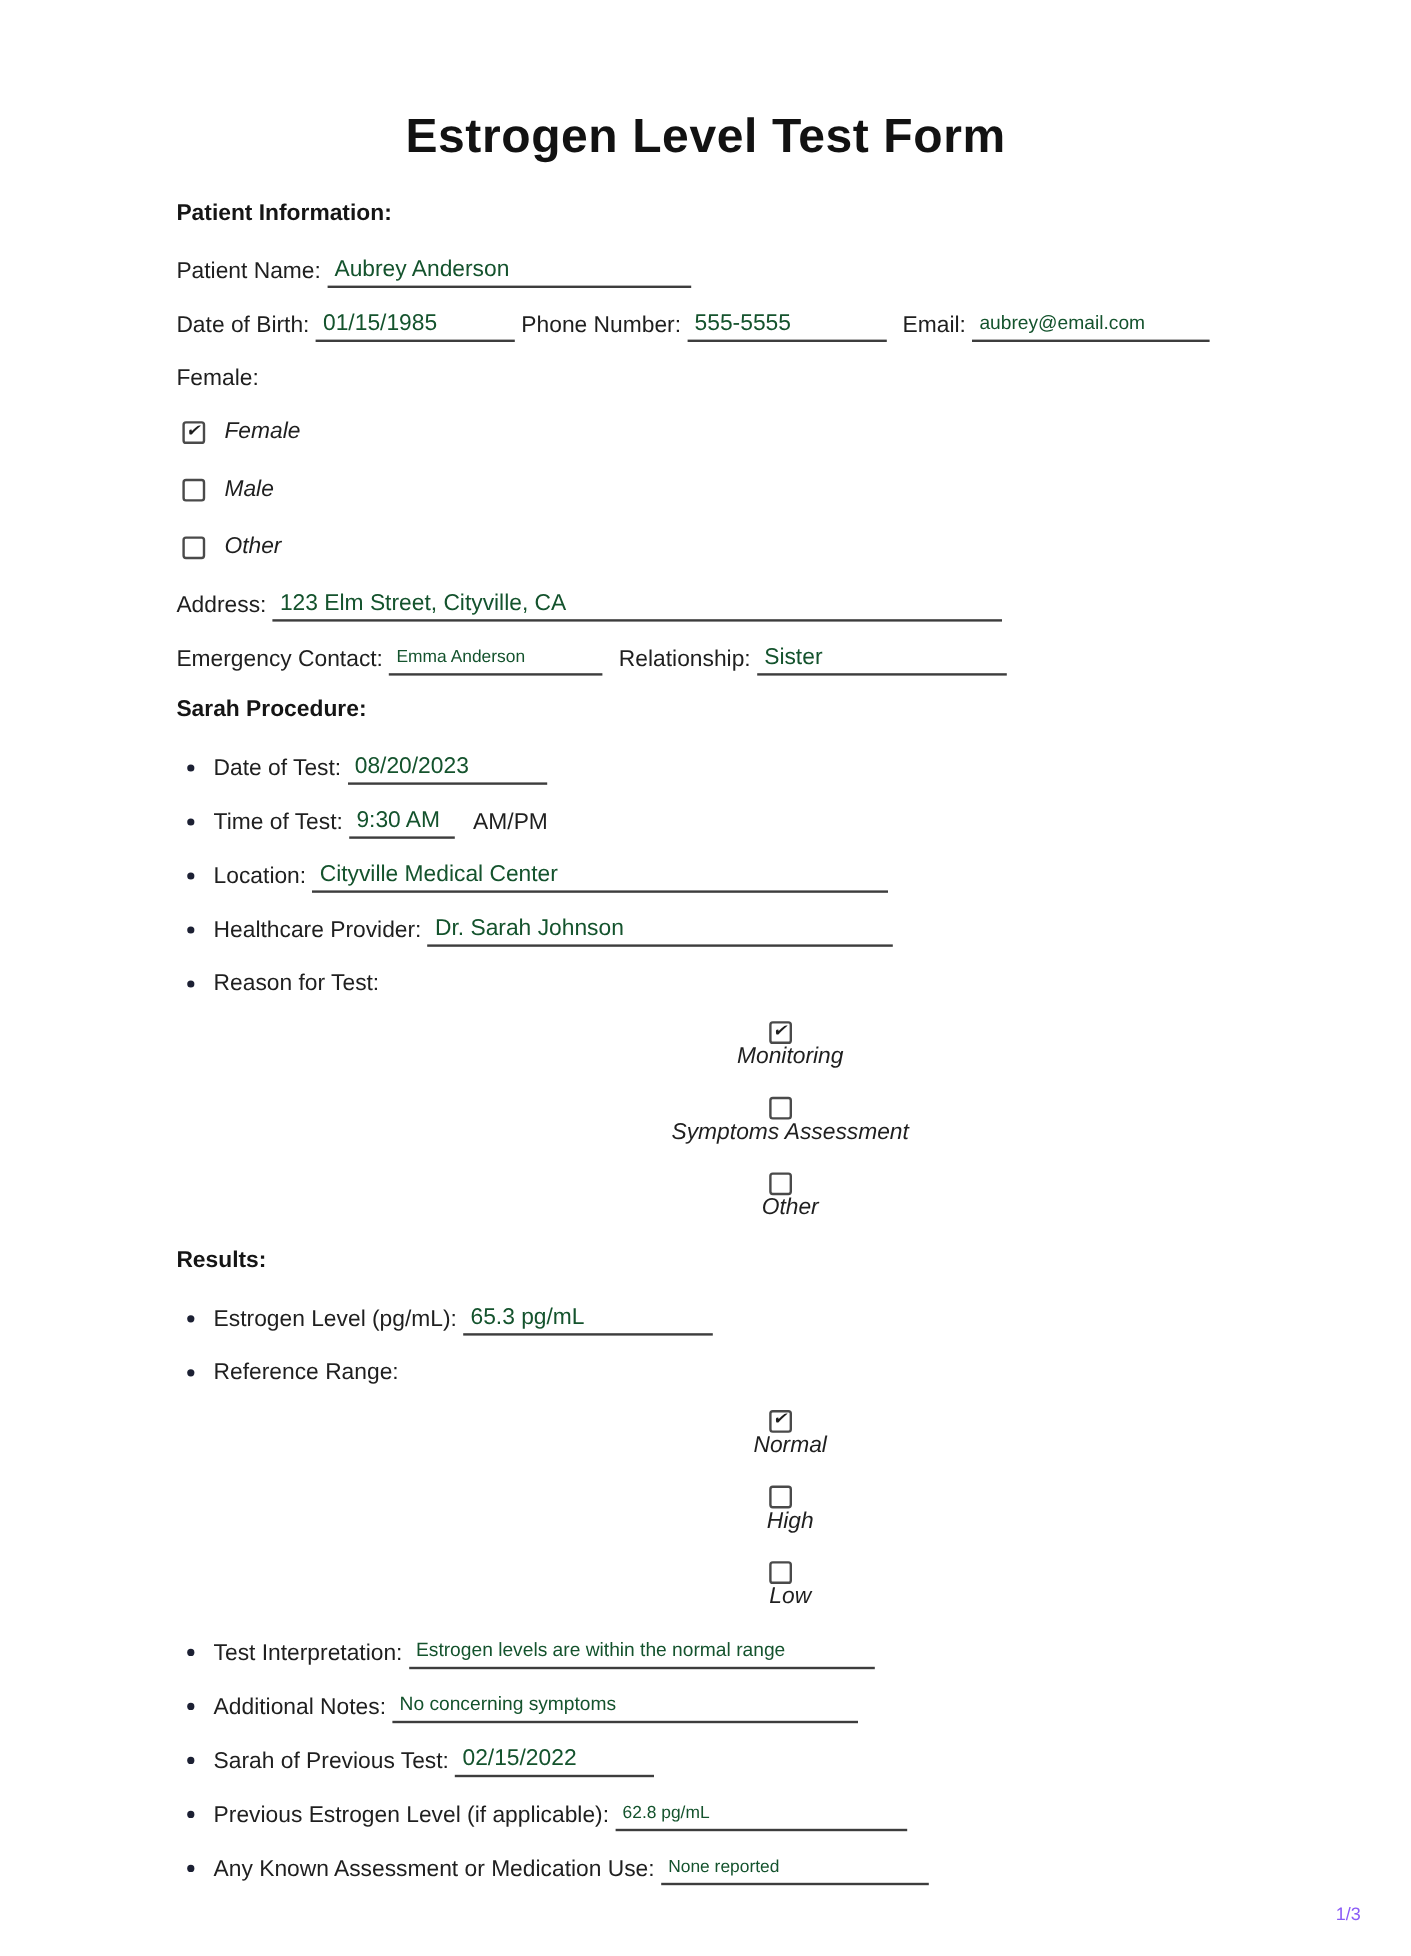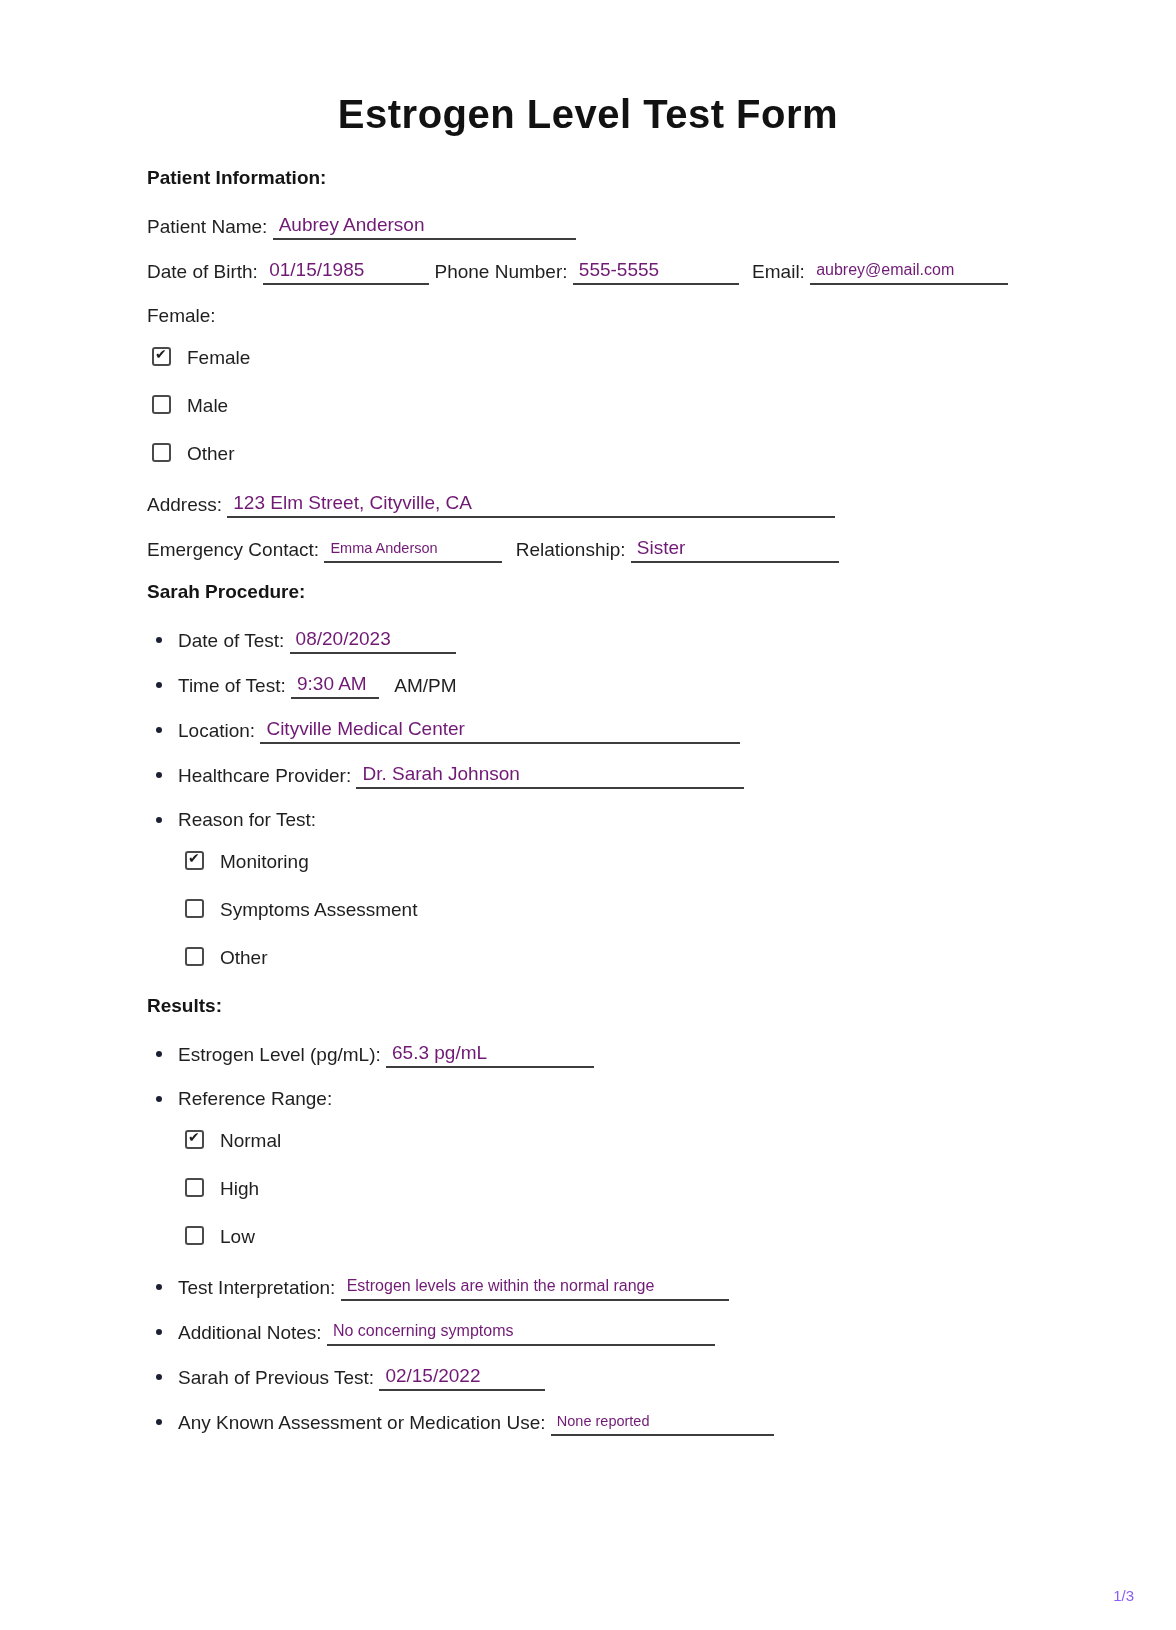--- a/index.html
+++ b/index.html
@@ -40,21 +40,21 @@
     line-height: 26px;
     white-space: nowrap;
   }
   .lbl { color: #1f1f1f; }
   .fill {
     display: inline-block;
     border-bottom: 2px solid #3d3d3d;
     padding: 0 2px 1px 6px;
     vertical-align: bottom;
     line-height: 24px;
-    color: #701a75;
+    color: #14532d;
   }
   .v-lg { font-size: 19px; }
   .v-md { font-size: 16px; }
   .v-sm { font-size: 14.5px; }
   .w80  { min-width: 80px; }
   .w158 { min-width: 158px; }
   .w170 { min-width: 170px; }
   .w190 { min-width: 190px; }
   .w200 { min-width: 200px; }
   .w215 { min-width: 215px; }
@@ -75,23 +75,25 @@
     width: 6px;
     height: 6px;
     border-radius: 50%;
     background: #1c2033;
   }
 
   .check-row {
     margin-bottom: 22px;
     min-height: 26px;
     display: flex;
+    align-items: center;
+    font-style: italic;
   }
   .indent-1 { padding-left: 5px; }
-  .indent-2 { padding-left: 38px; }
+  .indent-2 { padding-left: 38px; flex-direction: column; }
   .checkbox {
     display: inline-block;
     width: 15px;
     height: 15px;
     border: 2px solid #4a4a4a;
     border-radius: 3px;
     position: relative;
     background: #fff;
     flex: 0 0 auto;
   }
@@ -242,20 +244,24 @@
     <div class="row li">
       <span class="lbl">Additional Notes:</span>
       <span class="fill v-md w380">No concerning symptoms</span>
     </div>
 
     <div class="row li">
       <span class="lbl">Sarah of Previous Test:</span>
       <span class="fill v-lg w158">02/15/2022</span>
     </div>
 
+    <div class="row li">
+      <span class="lbl">Previous Estrogen Level (if applicable):</span>
+      <span class="fill v-sm w235">62.8 pg/mL</span>
+    </div>
 
     <div class="row li">
       <span class="lbl">Any Known Assessment or Medication Use:</span>
       <span class="fill v-sm w215">None reported</span>
     </div>
 
   </div>
 
   <div class="footer-page">1/3</div>
 

